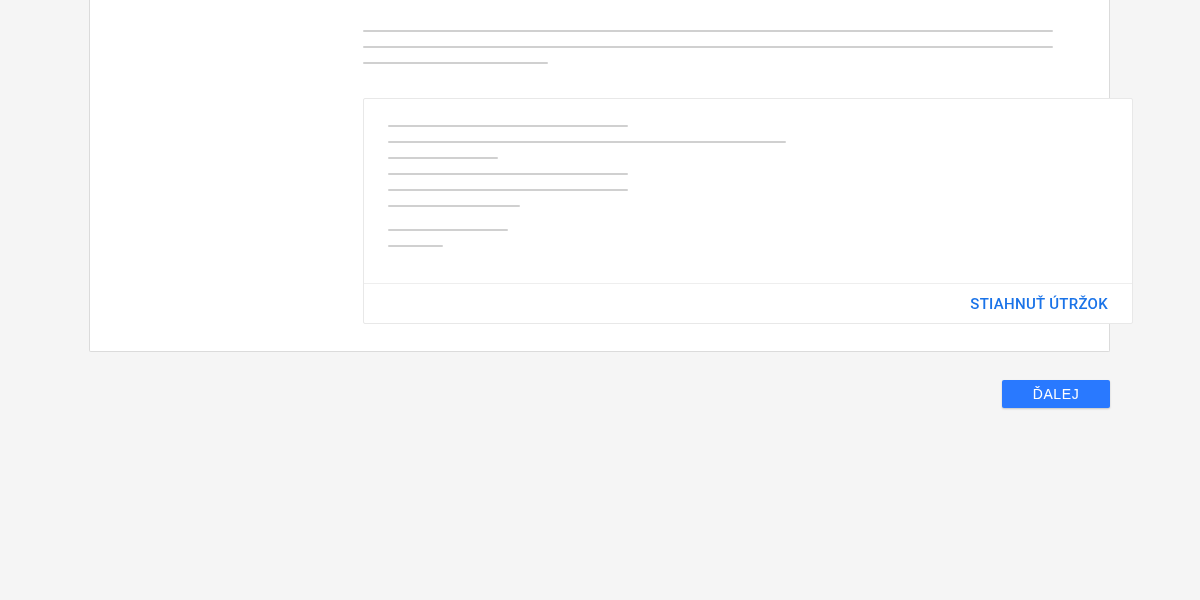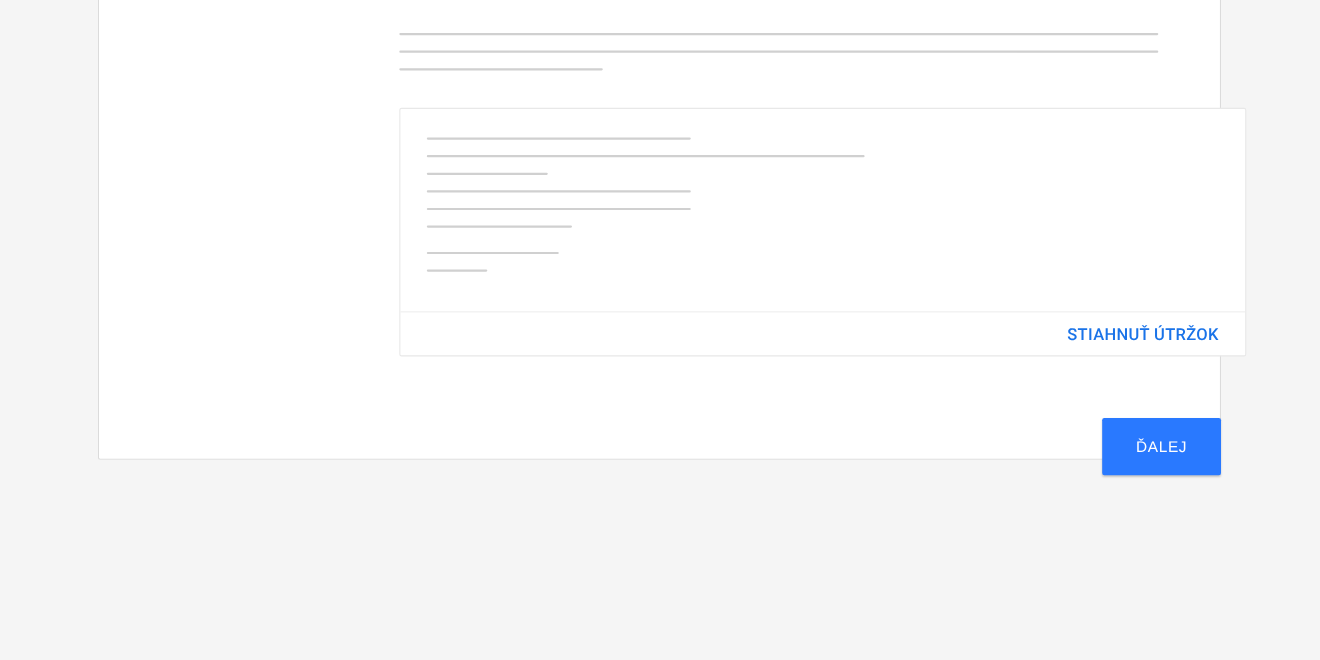--- a/index.html
+++ b/index.html
@@ -8,21 +8,21 @@
       background: #f5f5f5;
       width: 1200px;
       height: 600px;
       overflow: hidden;
     }
     .card {
       position: absolute;
       left: 89px;
       top: 0;
       width: 1021px;
-      height: 418px;
+      height: 352px;
       background: #ffffff;
       border: 1px solid #dbdbdb;
       border-top: none;
       border-radius: 0 0 2px 2px;
     }
     .intro-text {
       position: absolute;
       left: 273px;
       top: 30px;
       width: 690px;
@@ -70,21 +70,21 @@
       font-weight: 500;
       letter-spacing: 0.3px;
       text-transform: uppercase;
       cursor: pointer;
     }
     .next-button {
       position: absolute;
       left: 1002px;
       top: 380px;
       width: 108px;
-      height: 52px;
+      height: 28px;
       background: #2979ff;
       color: #ffffff;
       font-size: 14px;
       font-weight: 500;
       letter-spacing: 0.6px;
       border: none;
       border-radius: 2px;
       text-transform: uppercase;
       cursor: pointer;
       display: flex;

